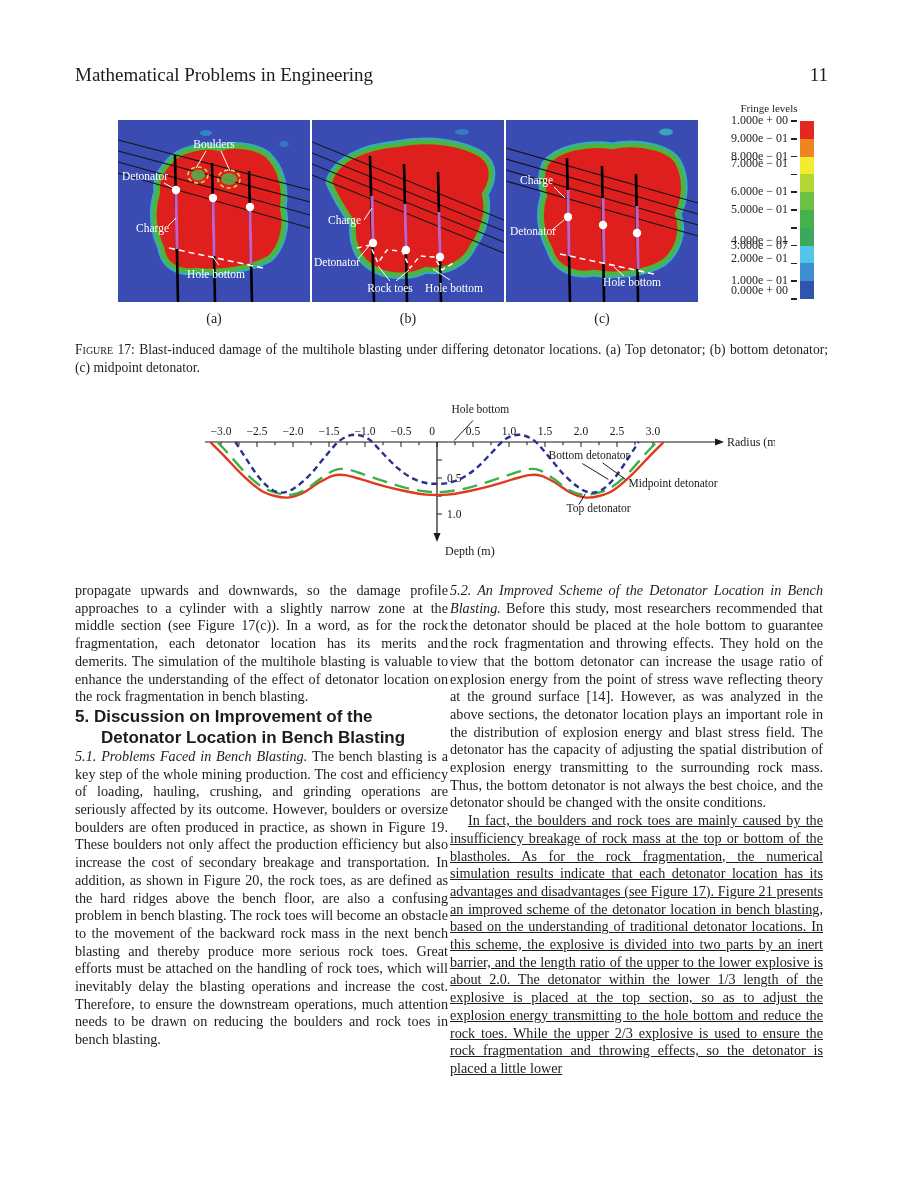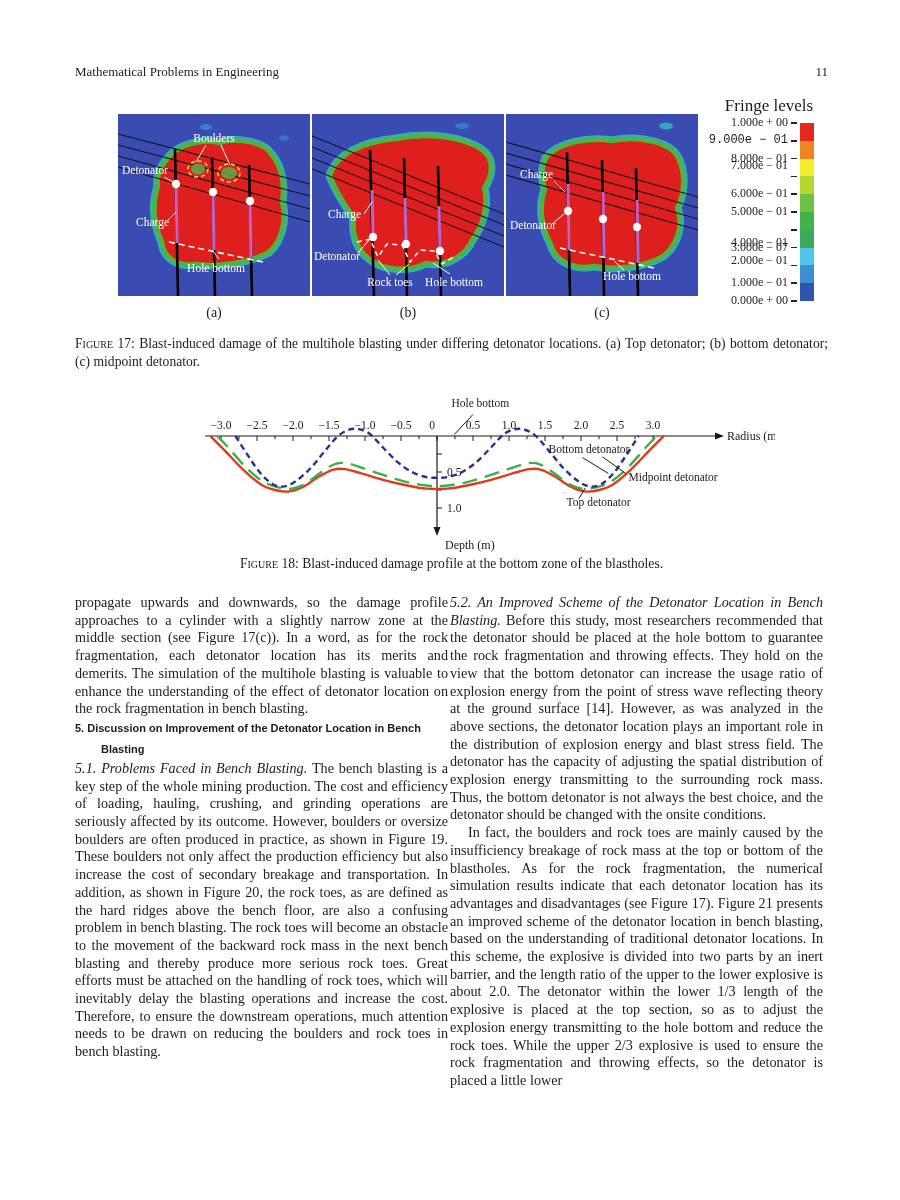--- a/index.html
+++ b/index.html
@@ -1,50 +1,50 @@
 <!DOCTYPE html>
 <html><head>
 <meta charset="utf-8">
 <style>
   html,body{margin:0;padding:0;background:#ffffff;}
   .page{position:relative;width:900px;height:1200px;background:#fff;
         font-family:"Liberation Serif", serif;color:#1c1c1c;overflow:hidden;}
   .content{position:absolute;left:75px;right:72px;top:0;}
   
-  .hdr{display:flex;justify-content:space-between;margin-top:64px;font-size:13px;}
+  .hdr{display:flex;justify-content:space-between;margin-top:64px;font-size:19px;}
   
   .fig17-row{display:flex;margin-top:34px;margin-left:43px;align-items:flex-start;}
   .panelwrap{margin-right:2px;}
   svg.panel{display:block;}
   .plabel{font-family:"Liberation Serif",serif;font-size:11.5px;fill:#ffffff;}
   .tagrow{display:flex;margin-left:43px;margin-top:4px;}
   .tag{width:192px;margin-right:2px;text-align:center;font-size:14px;}
   
   .legend{position:relative;width:132px;margin-left:6px;margin-top:-18px;height:205px;}
-  .legend-title{font-size:17px;text-align:center;padding-left:4px;}
+  .legend-title{font-size:11px;text-align:center;padding-left:4px;}
   .legend-body{position:relative;height:185px;margin-top:3px;}
   .lg-label{position:absolute;right:40px;font-size:12px;white-space:nowrap;}
   .lg-tick{position:absolute;width:6px;height:1.6px;background:#222;right:31px;}
   .lg-bar{position:absolute;right:14px;top:4px;width:14px;height:178px;}
   .lg-seg{width:14px;}
   
   .cap17{margin-top:14px;font-size:13.6px;text-align:justify;line-height:17.5px;}
   .smallcaps{font-variant:small-caps;}
   .fig18{margin-top:16px;}
   .cap18{margin-top:2px;font-size:13.6px;text-align:center;}
   
   .cols{display:flex;margin-top:22px;}
   .col{width:373px;font-size:14.2px;line-height:17.7px;text-align:justify;}
   .col-l{margin-right:2px;}
   .col p{margin:0;}
   .lead-italic{font-style:italic;}
-  .sec-head{font-family:"Liberation Sans",sans-serif;font-weight:bold;font-size:11px;
+  .sec-head{font-family:"Liberation Sans",sans-serif;font-weight:bold;font-size:17px;
             line-height:21px;margin:17px 0 13px 0;padding-left:26px;text-indent:-26px;
             text-align:left;}
-  .indent{text-indent:18px;}
+  .indent{text-indent:18px;text-decoration:underline;}
   .chart-font{font-family:"Liberation Serif",serif;}
 </style>
 </head>
 <body>
 
 <div class="page">
  <div class="content">
 
   <div class="hdr">
     <span>Mathematical Problems in Engineering</span>
@@ -179,39 +179,39 @@
       <text class="plabel" x="4" y="115">Detonator</text>
       <text class="plabel" x="126" y="166" text-anchor="middle">Hole bottom</text>
     </svg>
     </div>
 
     <div class="legend">
       <div class="legend-title">Fringe levels</div>
       <div class="legend-body" id="legend-body">
             <div class="lg-label" style="top: -4px;">1.000e + 00</div>
             <div class="lg-tick" style="top: 3.2px;"></div>
-            <div class="lg-label" style="top: 13.8px; font-family: Liberation Mono, monospace;">9.000e − 01</div>
+            <div class="lg-label" style="top: 13.8px;">9.000e − 01</div>
             <div class="lg-tick" style="top: 21px;"></div>
             <div class="lg-label" style="top: 31.6px;">8.000e − 01</div>
             <div class="lg-tick" style="top: 38.8px;"></div>
             <div class="lg-label" style="top: 39px;">7.000e − 01</div>
             <div class="lg-tick" style="top: 56.6px;"></div>
             <div class="lg-label" style="top: 67.2px;">6.000e − 01</div>
             <div class="lg-tick" style="top: 74.4px;"></div>
             <div class="lg-label" style="top: 85px;">5.000e − 01</div>
             <div class="lg-tick" style="top: 92.2px;"></div>
             <div class="lg-label" style="top: 116px;">4.000e − 01</div>
             <div class="lg-tick" style="top: 110px;"></div>
             <div class="lg-label" style="top: 120.6px;">3.000e − 07</div>
             <div class="lg-tick" style="top: 127.8px;"></div>
             <div class="lg-label" style="top: 134px;">2.000e − 01</div>
             <div class="lg-tick" style="top: 145.6px;"></div>
             <div class="lg-label" style="top: 156.2px;">1.000e − 01</div>
             <div class="lg-tick" style="top: 163.4px;"></div>
-            <div class="lg-label" style="top: 174px;">0.000e + 00</div>
+            <div class="lg-label" style="top: 166px;">0.000e + 00</div>
             <div class="lg-tick" style="top: 181.2px;"></div>
             <div class="lg-bar">
               <div class="lg-seg" style="height: 17.8px; background: rgb(227, 39, 33);"></div>
               <div class="lg-seg" style="height: 17.8px; background: rgb(239, 132, 34);"></div>
               <div class="lg-seg" style="height: 17.8px; background: rgb(244, 236, 46);"></div>
               <div class="lg-seg" style="height: 17.8px; background: rgb(181, 215, 51);"></div>
               <div class="lg-seg" style="height: 17.8px; background: rgb(111, 193, 68);"></div>
               <div class="lg-seg" style="height: 17.8px; background: rgb(69, 177, 74);"></div>
               <div class="lg-seg" style="height: 17.8px; background: rgb(60, 168, 91);"></div>
               <div class="lg-seg" style="height: 17.8px; background: rgb(82, 197, 232);"></div>
@@ -287,21 +287,20 @@
           <path d="M60.4,50.0C62.6,53.4 69.2,63.9 73.4,70.2C77.6,76.4 81.5,82.8 85.6,87.4C89.7,92.1 93.9,96.1 97.8,98.2C101.8,100.4 105.4,101.0 109.4,100.4C113.3,99.8 117.2,97.8 121.6,94.6C126.0,91.5 131.2,86.7 136.0,81.7C140.8,76.6 145.6,69.9 150.4,64.4C155.2,58.9 160.0,52.2 164.8,48.6C169.6,45.0 174.4,43.0 179.2,42.8C184.0,42.6 188.8,44.0 193.6,47.1C198.4,50.2 203.2,56.7 208.0,61.5C212.8,66.3 217.6,71.8 222.4,75.9C227.2,80.0 232.0,83.5 236.8,86.0C241.6,88.5 247.0,90.1 251.2,91.0C255.4,92.0 258.4,91.8 262.0,91.8C265.6,91.8 268.6,92.0 272.8,91.0C277.0,90.1 282.4,88.5 287.2,86.0C292.0,83.5 296.8,80.0 301.6,75.9C306.4,71.8 311.2,66.3 316.0,61.5C320.8,56.7 325.6,50.2 330.4,47.1C335.2,44.0 340.0,42.6 344.8,42.8C349.6,43.0 354.4,45.0 359.2,48.6C364.0,52.2 368.8,58.9 373.6,64.4C378.4,69.9 383.2,76.6 388.0,81.7C392.8,86.7 398.0,91.5 402.4,94.6C406.8,97.8 410.7,99.8 414.6,100.4C418.6,101.0 422.2,100.4 426.2,98.2C430.1,96.1 434.3,92.1 438.4,87.4C442.5,82.8 446.4,76.4 450.6,70.2C454.8,63.9 461.4,53.4 463.6,50.0" fill="none" stroke="#2b2f8e" stroke-width="2.4" stroke-dasharray="6,4"></path>
           <line x1="298" y1="28.400000000000002" x2="279.28" y2="48.56" stroke="#1a1a1a" stroke-width="1"></line>
           <text x="276.4" y="21.2" text-anchor="start" font-size="11.5" fill="#1a1a1a" class="chart-font">Hole bottom</text>
           <line x1="407.44" y1="71.6" x2="433.36" y2="87.44" stroke="#1a1a1a" stroke-width="1"></line>
           <text x="373.6" y="67.28" text-anchor="start" font-size="11.5" fill="#1a1a1a" class="chart-font">Bottom detonator</text>
           <line x1="450.64" y1="87.44" x2="427.6" y2="70.88" stroke="#1a1a1a" stroke-width="1"></line>
           <text x="453.52" y="94.64" text-anchor="start" font-size="11.5" fill="#1a1a1a" class="chart-font">Midpoint detonator</text>
           <line x1="403.84000000000003" y1="112.64" x2="410.32" y2="101.84" stroke="#1a1a1a" stroke-width="1"></line>
           <text x="391.6" y="119.84" text-anchor="start" font-size="11.5" fill="#1a1a1a" class="chart-font">Top detonator</text>
         </svg>
-    <p class="cap18"><span class="smallcaps">Figure 18:</span><span> Blast-induced damage profile at the bottom zone of the blastholes.</span></p>
   </div>
 
   <div class="cols">
     <div class="col col-l">
       <p>propagate upwards and downwards, so the damage profile approaches to a cylinder with a slightly narrow zone at the middle section (see Figure 17(c)). In a word, as for the rock fragmentation, each detonator location has its merits and demerits. The simulation of the multihole blasting is valuable to enhance the understanding of the effect of detonator location on the rock fragmentation in bench blasting.</p>
       <p class="sec-head">5. Discussion on Improvement of the Detonator Location in Bench Blasting</p>
       <p><span class="lead-italic">5.1. Problems Faced in Bench Blasting.</span><span> The bench blasting is a key step of the whole mining production. The cost and efficiency of loading, hauling, crushing, and grinding operations are seriously affected by its outcome. However, boulders or oversize boulders are often produced in practice, as shown in Figure 19. These boulders not only affect the production efficiency but also increase the cost of secondary breakage and transportation. In addition, as shown in Figure 20, the rock toes, as are defined as the hard ridges above the bench floor, are also a confusing problem in bench blasting. The rock toes will become an obstacle to the movement of the backward rock mass in the next bench blasting and thereby produce more serious rock toes. Great efforts must be attached on the handling of rock toes, which will inevitably delay the blasting operations and increase the cost. Therefore, to ensure the downstream operations, much attention needs to be drawn on reducing the boulders and rock toes in bench blasting.</span></p>
     </div>
     <div class="col">
       <p><span class="lead-italic">5.2. An Improved Scheme of the Detonator Location in Bench Blasting.</span><span> Before this study, most researchers recommended that the detonator should be placed at the hole bottom to guarantee the rock fragmentation and throwing effects. They hold on the view that the bottom detonator can increase the usage ratio of explosion energy from the point of stress wave reflecting theory at the ground surface [14]. However, as was analyzed in the above sections, the detonator location plays an important role in the distribution of explosion energy and blast stress field. The detonator has the capacity of adjusting the spatial distribution of explosion energy transmitting to the surrounding rock mass. Thus, the bottom detonator is not always the best choice, and the detonator should be changed with the onsite conditions.</span></p>

